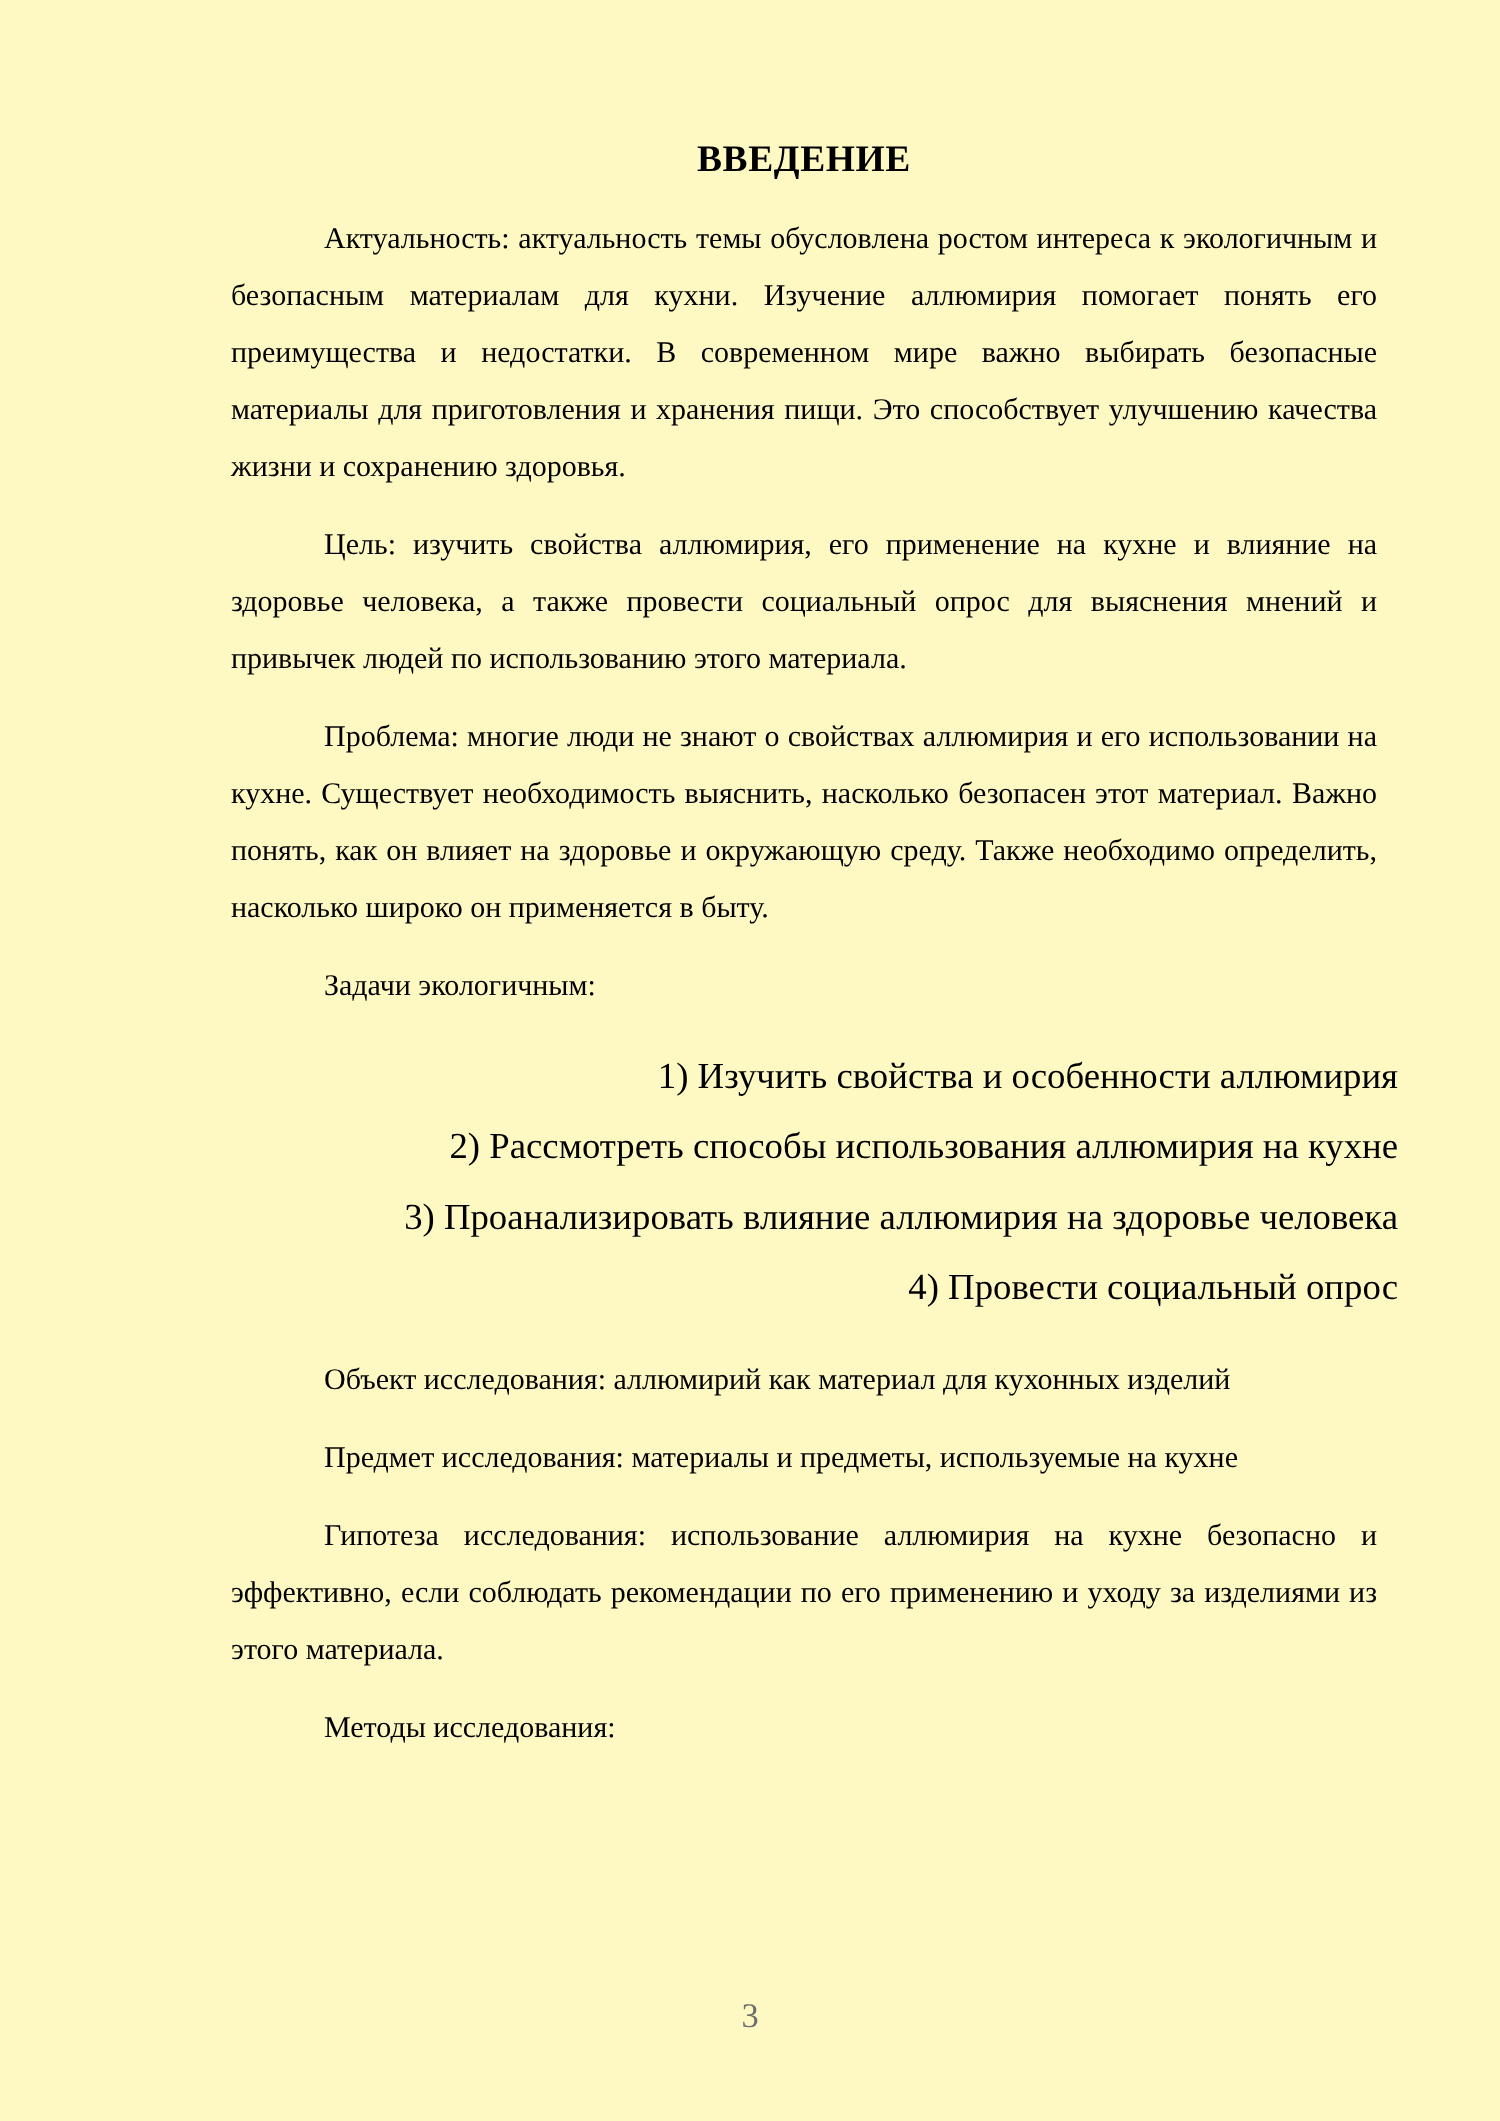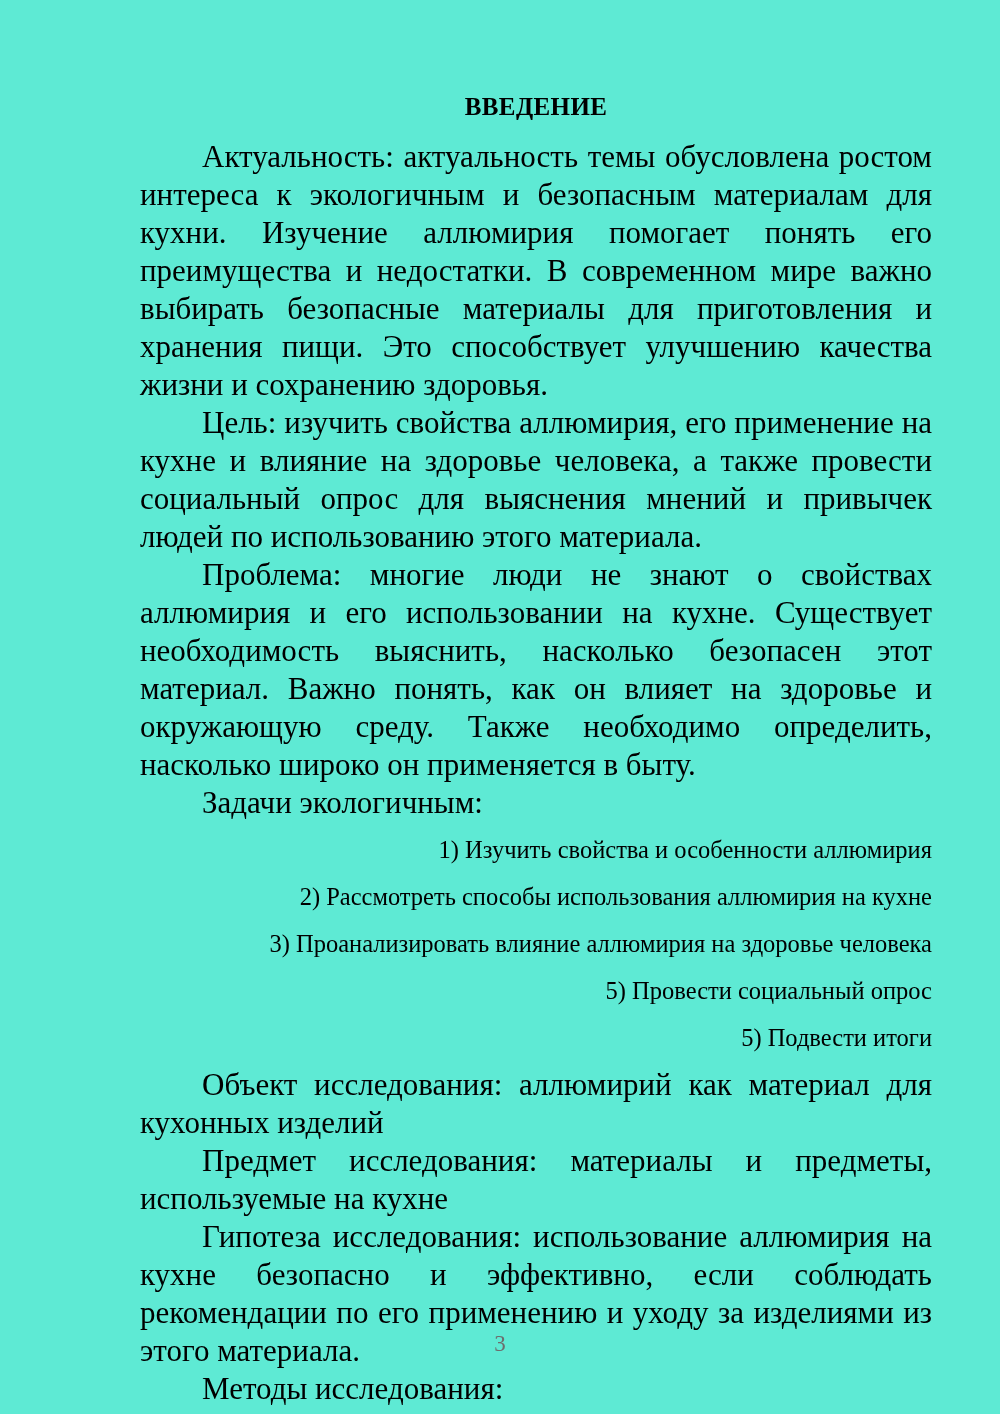--- a/index.html
+++ b/index.html
@@ -15,46 +15,46 @@
     color: #000000;
     overflow: hidden;
   }
 
   .page {
     position: absolute;
     left: 0;
     top: 0;
     width: 1000px;
     height: 1414px;
-    background: #5eead4;
+    background: #fef9c3;
   }
 
   .content {
     position: absolute;
     left: 140px;
     top: 88px;
     width: 792px;
   }
 
   .doc-title {
     font-size: 25px;
     font-weight: bold;
     text-align: center;
     letter-spacing: 0.4px;
     line-height: 38px;
     margin: 0 0 12px 0;
   }
 
   .para {
-    font-size: 31px;
+    font-size: 20px;
     line-height: 38px;
     text-align: justify;
     text-justify: inter-word;
     text-indent: 62px;
-    margin: 0;
+    margin: 14px;
     hyphens: none;
     word-spacing: 0px;
   }
 
   .list {
     margin: 0;
     padding: 0;
     list-style: none;
   }
 
@@ -99,22 +99,21 @@
     <p class="para">Проблема: многие люди не знают о свойствах аллюмирия и его использовании на кухне. Существует необходимость выяснить, насколько безопасен этот материал. Важно понять, как он влияет на здоровье и окружающую среду. Также необходимо определить, насколько широко он применяется в быту.</p>
 
     <p class="para">Задачи экологичным:</p>
 
     <div class="spacer-sm"></div>
 
     <ul class="list">
       <li class="list-item">1) Изучить свойства и особенности аллюмирия</li>
       <li class="list-item">2) Рассмотреть способы использования аллюмирия на кухне</li>
       <li class="list-item">3) Проанализировать влияние аллюмирия на здоровье человека</li>
-      <li class="list-item">5) Провести социальный опрос</li>
-      <li class="list-item">5) Подвести итоги</li>
+      <li class="list-item">4) Провести социальный опрос</li>
     </ul>
 
     <div class="spacer-sm"></div>
 
     <p class="para">Объект исследования: аллюмирий как материал для кухонных изделий</p>
 
     <p class="para">Предмет исследования: материалы и предметы, используемые на кухне</p>
 
     <p class="para">Гипотеза исследования: использование аллюмирия на кухне безопасно и эффективно, если соблюдать рекомендации по его применению и уходу за изделиями из этого материала.</p>
 

